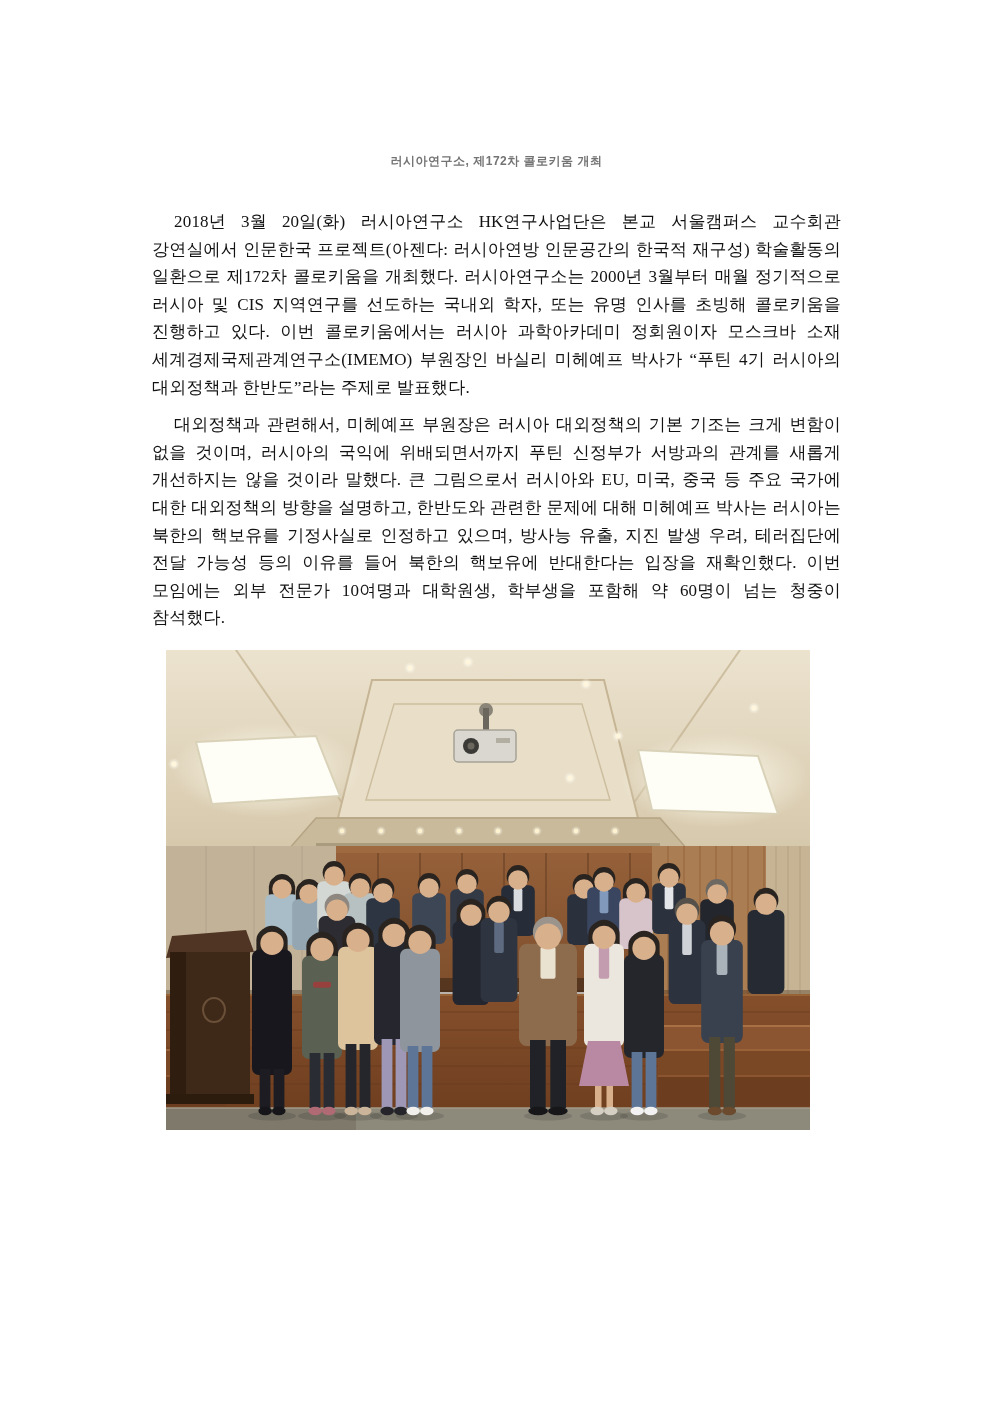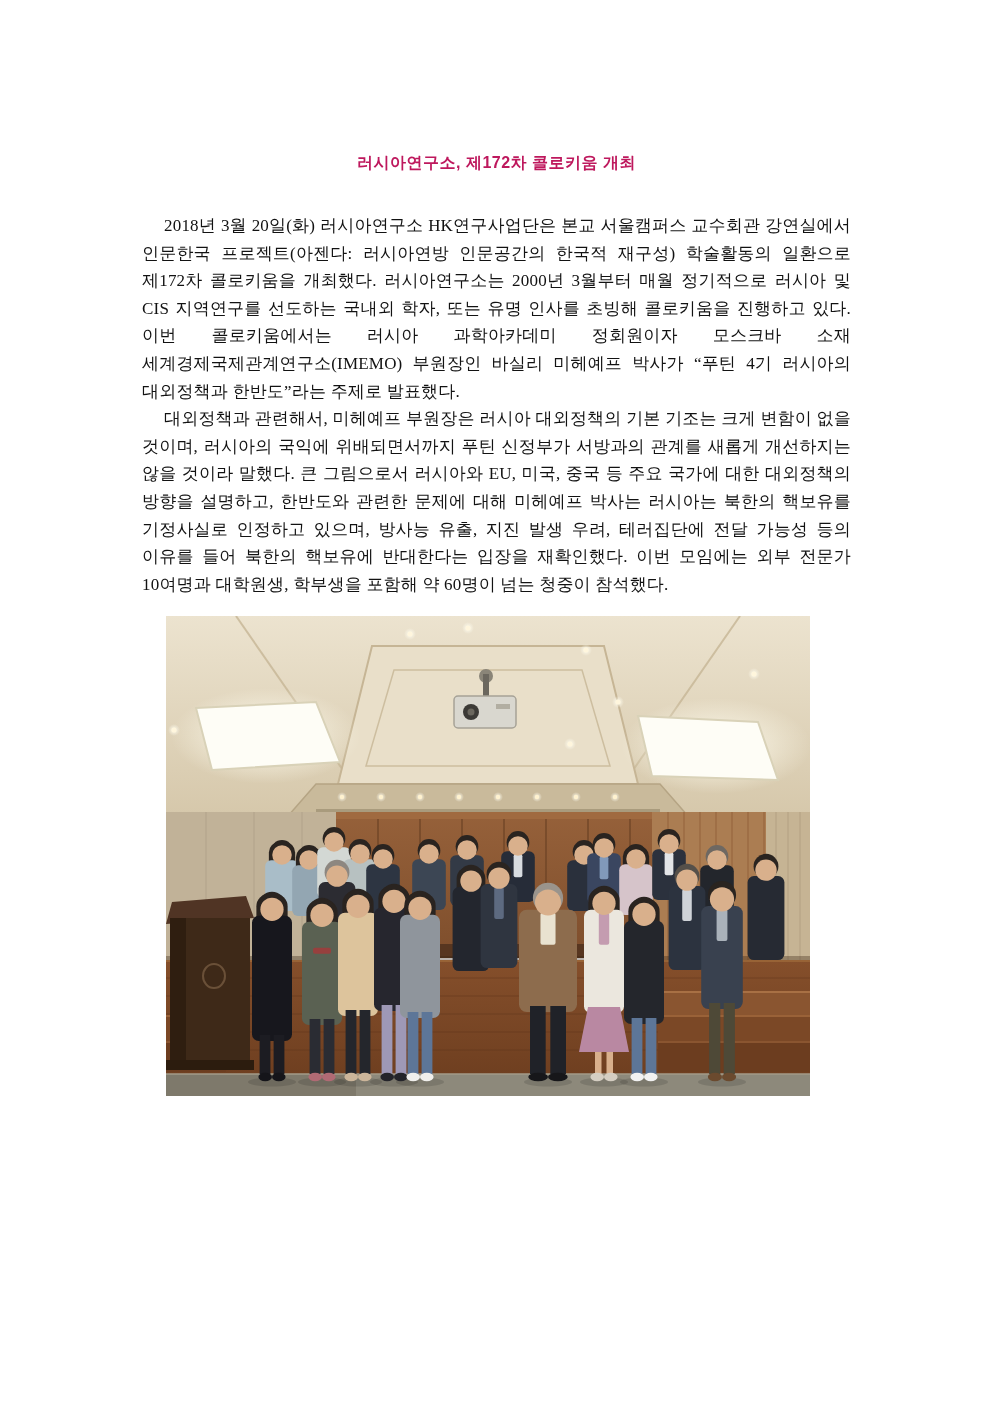--- a/index.html
+++ b/index.html
@@ -8,33 +8,33 @@
     width:992px;height:1403px;
     background:#ffffff;
     box-sizing:border-box;
     padding:153px 141px 0 142px;
     font-family:"Liberation Serif","DejaVu Serif",serif;
     color:#121212;
     overflow:hidden;
   }
   .title{
     font-family:"Liberation Sans","DejaVu Sans",sans-serif;
-    font-size:16px;
+    font-size:12px;
     font-weight:bold;
     text-align:center;
     letter-spacing:.5px;
     margin:0 0 38px 0;
-    color:#be185d;
+    color:#737373;
   }
   .para{
     font-size:17px;
     line-height:27.6px;
     text-align:justify;
     text-indent:22px;
-    margin:0;
+    margin:10px;
     word-break:keep-all;
     letter-spacing:.2px;
   }
   figure.photo{
     margin:18px 0 0 24px;
     width:644px;height:480px;
     line-height:0;
   }
   svg{display:block;}
 </style>

